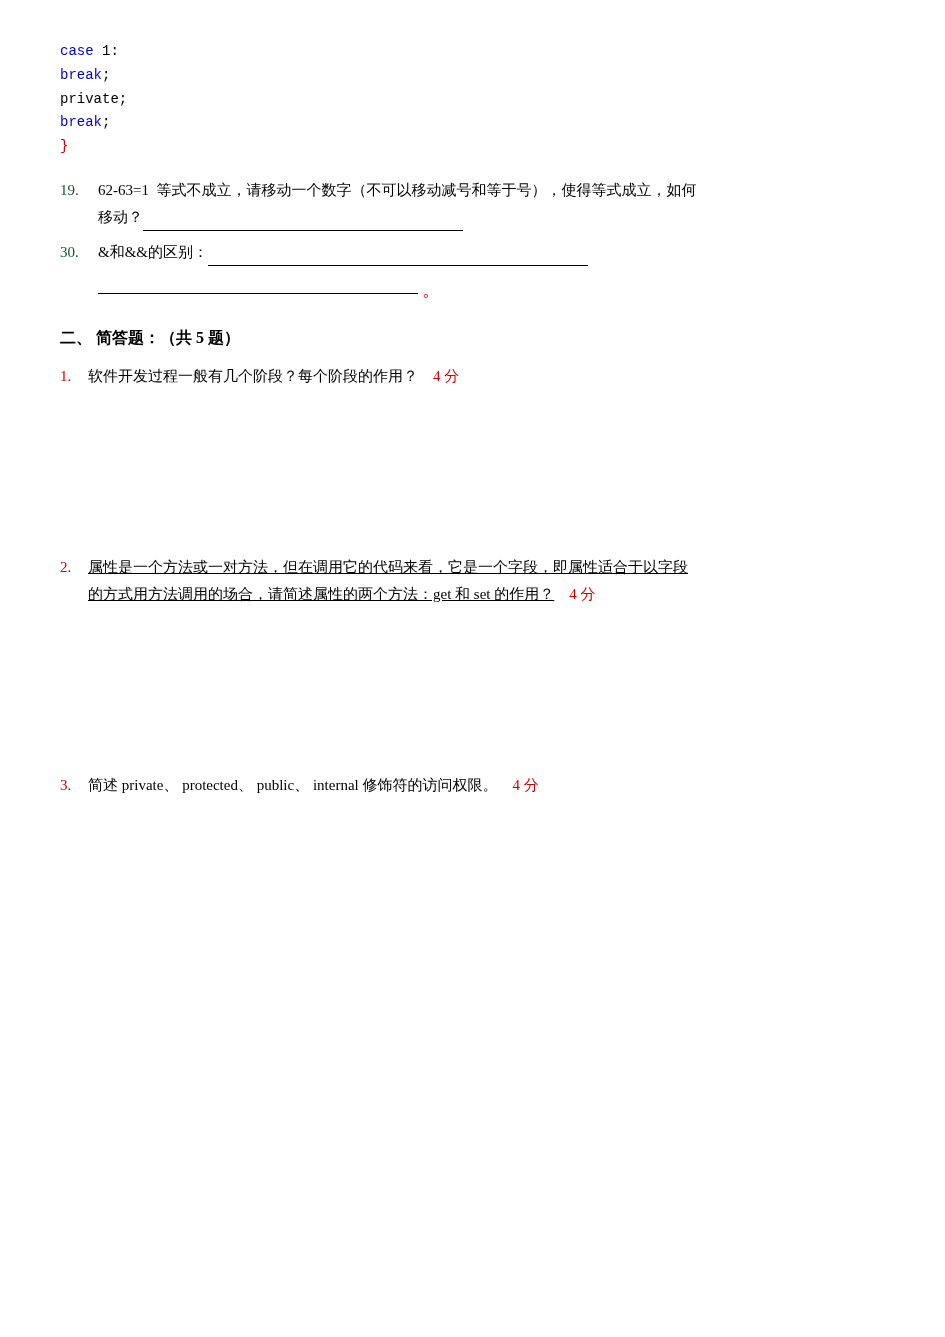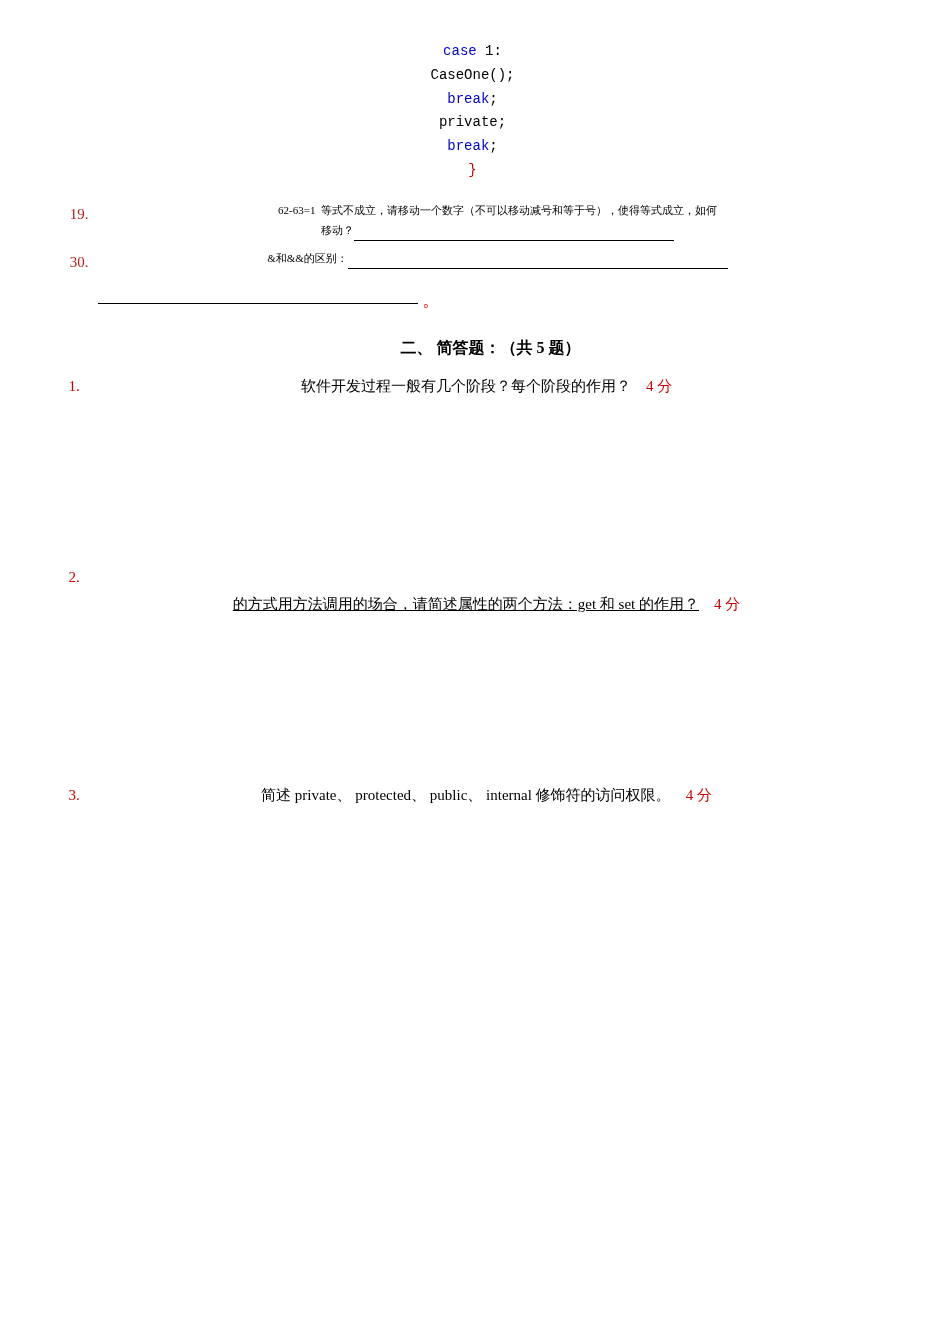--- a/index.html
+++ b/index.html
@@ -1,19 +1,18 @@
 <!DOCTYPE html>
 <html><head>
   <meta charset="utf-8">
   <style>
     * {
       margin: 0;
       padding: 0;
       box-sizing: border-box;
-      text-align: center;
     }
     body {
       background: #ffffff;
       font-family: "SimSun", "宋体", serif;
       font-size: 15px;
       color: #000000;
       padding: 40px 60px;
       line-height: 1.8;
     }
     .code-block {
@@ -32,42 +31,40 @@
     .question-section {
       margin-bottom: 10px;
     }
     .question-item {
       display: flex;
       margin-bottom: 8px;
       align-items: flex-start;
     }
     .question-number {
       min-width: 38px;
-      color: #b91c1c;
+      color: #14532d;
       font-size: 15px;
     }
     .question-text {
       flex: 1;
-      font-size: 11px;
+      font-size: 15px;
       line-height: 1.8;
-      margin-left: 12px;
     }
     .answer-line {
       display: inline-block;
       border-bottom: 1px solid #000;
       min-width: 320px;
       height: 20px;
       vertical-align: bottom;
     }
     .section-title {
       font-size: 16px;
       font-weight: bold;
       margin-bottom: 10px;
       margin-top: 18px;
-      margin-left: 36px;
     }
     .sa-question {
       margin-bottom: 30px;
     }
     .sa-number {
       color: #cc0000;
       font-size: 15px;
       min-width: 28px;
     }
     .sa-row {
@@ -94,23 +91,20 @@
     .answer-space-large {
       height: 130px;
     }
   </style>
 </head>
 <body>
 
 <div class="code-block">
   <div>
     <span class="code-keyword">case</span><span> 1:</span>
-  </div>
-  <div>
-    <span>CaseOne();</span>
   </div>
   <div>
     <span class="code-keyword">break</span><span>;</span>
   </div>
   <div>
     <span>private;</span>
   </div>
   <div>
     <span class="code-keyword">break</span><span>;</span>
   </div>
@@ -153,21 +147,21 @@
       软件开发过程一般有几个阶段？每个阶段的作用？&nbsp;&nbsp;&nbsp;&nbsp;<span class="score-red">4 分</span>
     </span>
   </div>
   <div class="answer-space-large"></div>
 </div>
 
 <div class="sa-question">
   <div class="sa-row">
     <span class="sa-number">2.</span>
     <span class="sa-text">
-      <br>
+      <u>属性是一个方法或一对方法，但在调用它的代码来看，它是一个字段，即属性适合于以字段</u><br>
       <u>的方式用方法调用的场合，请简述属性的两个方法：get 和 set 的作用？</u>&nbsp;&nbsp;&nbsp;&nbsp;<span class="score-red">4 分</span>
     </span>
   </div>
   <div class="answer-space-large"></div>
 </div>
 
 <div class="sa-question">
   <div class="sa-row">
     <span class="sa-number">3.</span>
     <span class="sa-text">

